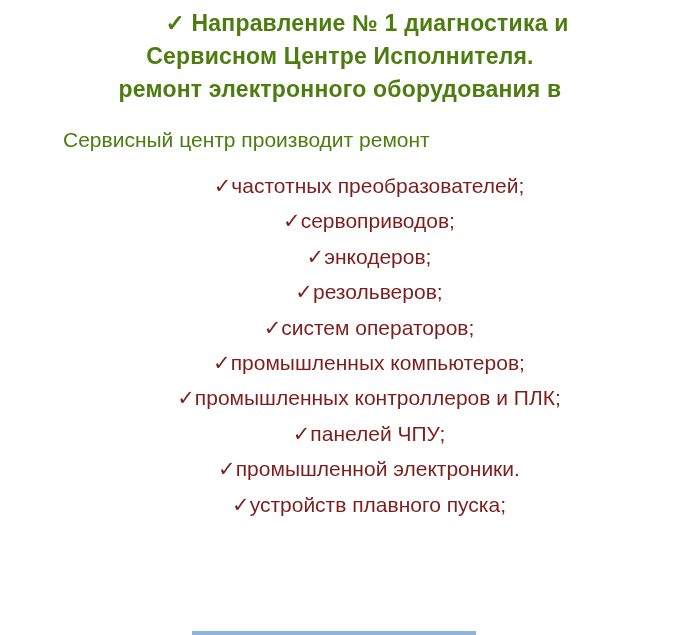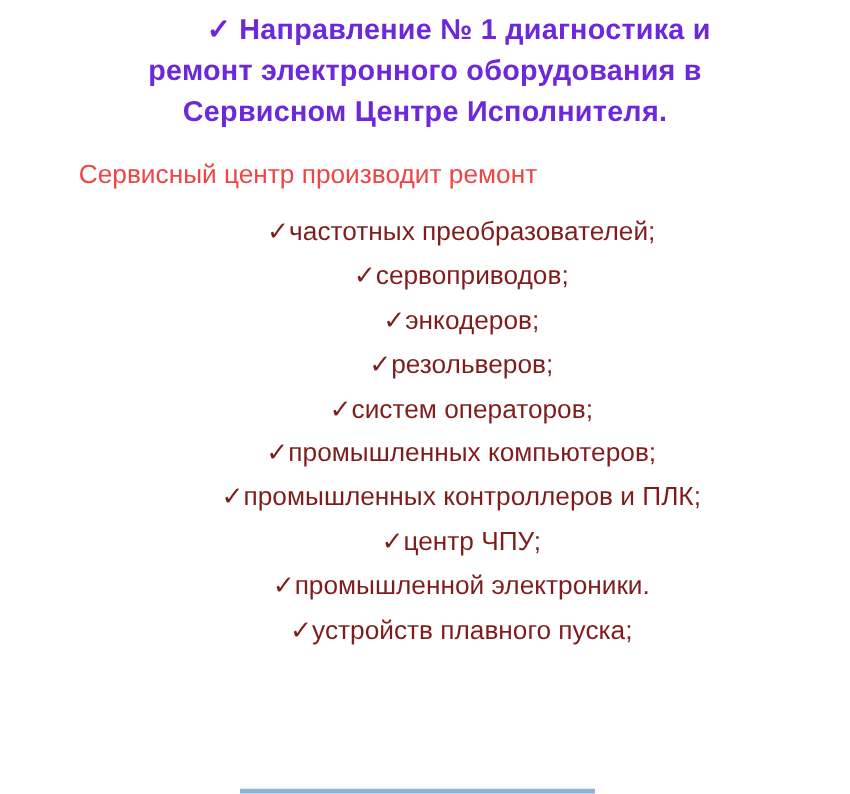--- a/index.html
+++ b/index.html
@@ -13,33 +13,33 @@
   .page {
     width: 680px;
     height: 635px;
     padding-top: 7px;
     position: relative;
   }
   .heading {
     font-size: 23px;
     font-weight: bold;
     line-height: 33px;
-    color: #6d28d9;
+    color: #4d7c0f;
     text-align: center;
     letter-spacing: 0.2px;
   }
   
   .heading .h-line-first { margin-left: 54px; }
   .intro {
     margin-top: 15px;
     padding-left: 25px;
     padding-right: 25px;
     font-size: 21px;
     line-height: 37px;
-    color: #ef4444;
+    color: #4d7c0f;
     text-align: left;
   }
   .intro .indent { padding-left: 38px; }
   .service-list {
     margin-top: 10px;
     margin-left: 58px;   
     text-align: center;
     font-size: 21px;
     line-height: 35.4px;
     color: #7f1d1d;
@@ -54,36 +54,36 @@
     height: 4px;
   }
 </style>
 </head>
 <body>
 
 <div class="page">
 
   <div class="heading">
     <div class="h-line h-line-first">✓ Направление № 1 диагностика и</div>
+    <div class="h-line">Сервисном Центре Исполнителя.</div>
     <div class="h-line">ремонт электронного оборудования в</div>
-    <div class="h-line">Сервисном Центре Исполнителя.</div>
   </div>
 
   <div class="intro">
     <div class="indent">Сервисный центр производит ремонт</div>
   </div>
 
   <div class="service-list">
       <div class="list-item"><span class="check">✓</span><span>частотных преобразователей;</span></div>
       <div class="list-item"><span class="check">✓</span><span>сервоприводов;</span></div>
       <div class="list-item"><span class="check">✓</span><span>энкодеров;</span></div>
       <div class="list-item"><span class="check">✓</span><span>резольверов;</span></div>
       <div class="list-item"><span class="check">✓</span><span>систем операторов;</span></div>
       <div class="list-item"><span class="check">✓</span><span>промышленных компьютеров;</span></div>
       <div class="list-item"><span class="check">✓</span><span>промышленных контроллеров и ПЛК;</span></div>
-      <div class="list-item"><span class="check">✓</span><span>центр ЧПУ;</span></div>
+      <div class="list-item"><span class="check">✓</span><span>панелей ЧПУ;</span></div>
       <div class="list-item"><span class="check">✓</span><span>промышленной электроники.</span></div>
       <div class="list-item"><span class="check">✓</span><span>устройств плавного пуска;</span></div>
     </div>
 
   <div class="bottom-bar" style="background: rgb(143, 180, 217);"></div>
 
 </div>
 
 </body></html>

